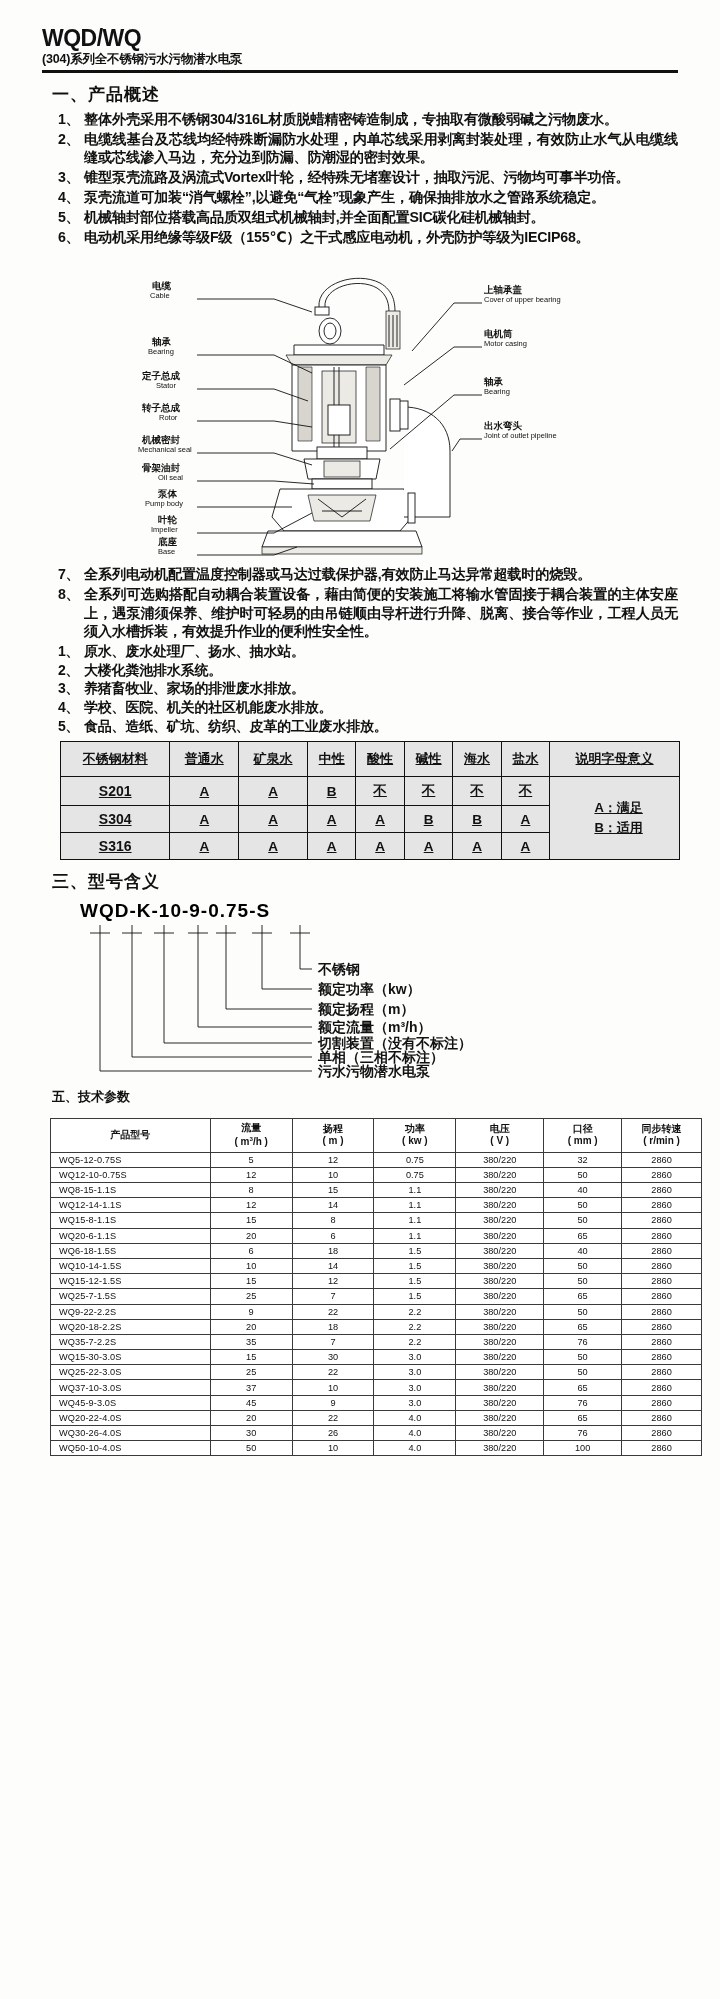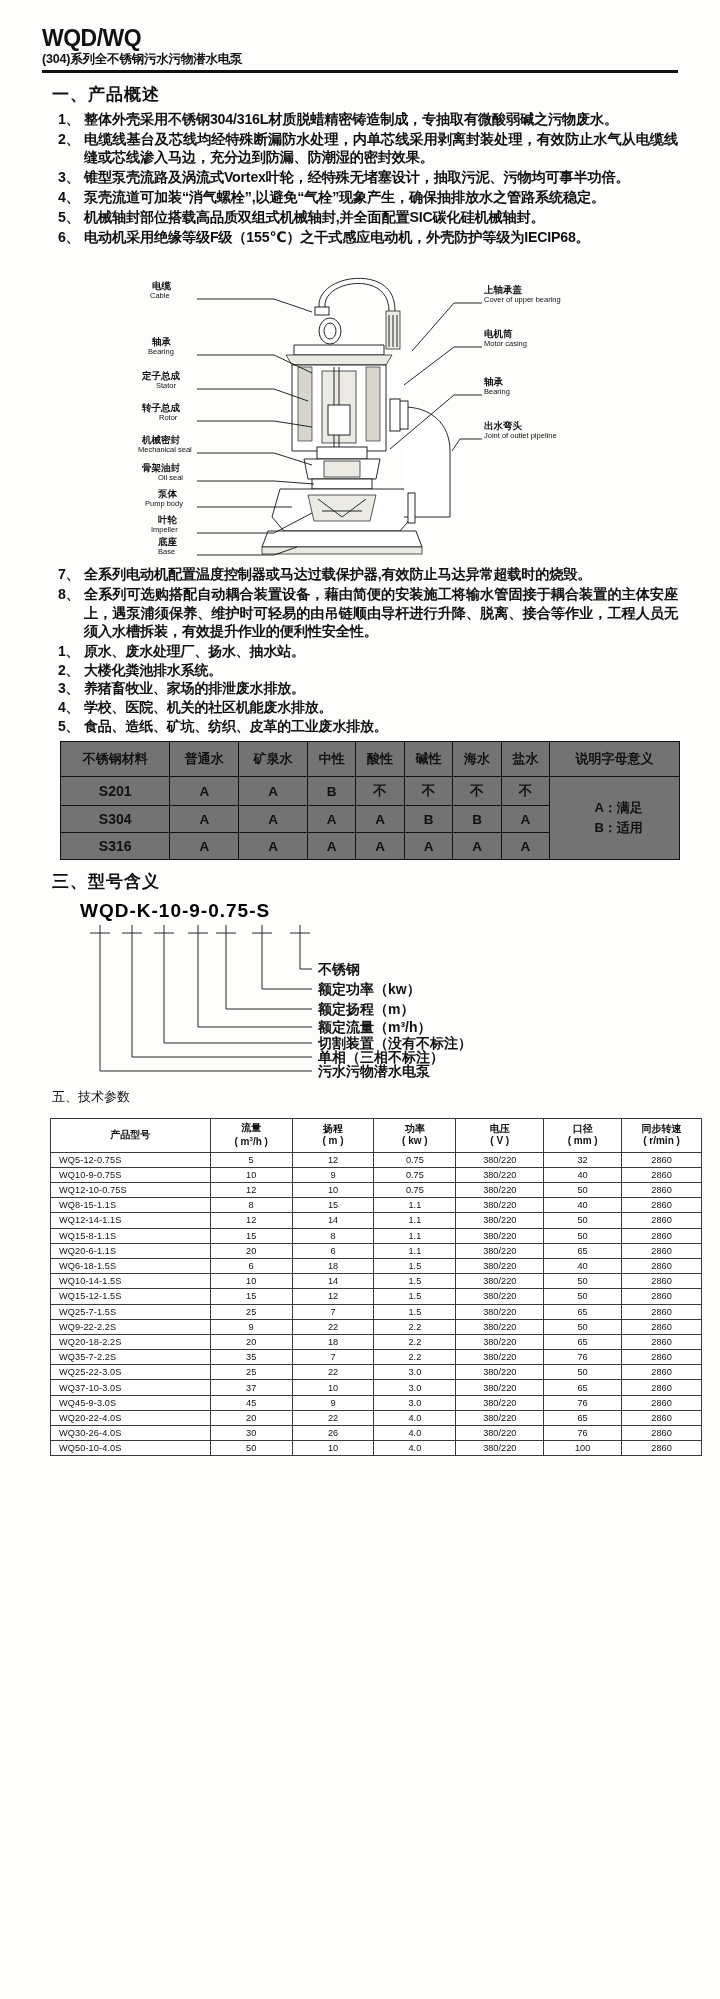--- a/index.html
+++ b/index.html
@@ -15,21 +15,21 @@
   .page { position:relative; width:720px; height:1999px; padding:12px; }
 
   
   .header { padding:14px 0 0 30px; }
   .brand-title { font-size:23px; font-weight:bold; letter-spacing:-.5px; line-height:1.05; }
   .brand-sub { font-size:12.5px; font-weight:bold; margin-top:1px; letter-spacing:-.2px; }
   .rule { height:2.5px; background:#111; margin:2px 30px 0 30px; }
 
   
   .sec-head { font-size:17px; font-weight:bold; margin:10px 0 4px 40px; letter-spacing:1px; }
-  .sec-head-sm { font-size:13px; font-weight:normal; margin:6px 0 12px 40px; }
+  .sec-head-sm { font-size:13px; font-weight:bold; margin:6px 0 12px 40px; }
 
   
   ol.nlist { list-style:none; margin:0; padding:0 30px 0 46px; }
   ol.nlist li {
     display:flex; font-size:14.2px; line-height:1.33;
     margin-bottom:1px; font-weight:bold; letter-spacing:-.2px;
   }
   ol.nlist li .num { flex:0 0 auto; width:26px; }
   ol.nlist li .txt { flex:1 1 auto; text-align:justify; }
   ol.uses li { margin-bottom:0px; font-size:14px; }
@@ -41,21 +41,21 @@
   .lbl-en { font-size:7.5px; fill:#111; font-family:"Liberation Sans",sans-serif; font-weight:normal;}
   .lead { stroke:#111; stroke-width:.9; fill:none; }
   .part { stroke:#111; stroke-width:.9; fill:#fff; }
   .part-l { stroke:#111; stroke-width:.7; fill:#eceae5; }
   .hatch { fill:#d8d5cf; stroke:#111; stroke-width:.6; }
 
   
   .mat-table { border-collapse:collapse; margin:6px 0 0 48px; width:620px; }
   .mat-table td, .mat-table th {
     border:1.3px solid #111; text-align:center; font-size:13.5px; font-weight:bold;
-    padding:5px 2px; background:#737373;
+    padding:5px 2px; background:#e5e5e5;text-decoration:underline;
   }
   .mat-table th { font-size:13px; padding:8px 2px; }
   .mat-table td.rowhdr { font-size:14px; }
   .mat-table td.legend { font-size:13px; text-align:center; padding-left:10px; line-height:1.6; font-weight:bold;}
 
   
   .model-wrap { position:relative; width:720px; height:185px; margin-top:2px; }
   .model-wrap svg { position:absolute; left:0; top:0; }
   .mcode { font-size:19px; font-weight:bold; letter-spacing:1px; font-family:"Liberation Sans",sans-serif; }
   .mlbl { font-size:14px; font-weight:bold; font-family:"Liberation Sans",sans-serif; fill:#111; }
@@ -399,29 +399,20 @@
         <tr>
           <td class="model">WQ5-12-0.75S</td>
           <td>5</td>
           <td>12</td>
           <td>0.75</td>
           <td>380/220</td>
           <td>32</td>
           <td>2860</td>
         </tr>
         <tr>
-          <td class="model">WQ10-9-0.75S</td>
-          <td>10</td>
-          <td>9</td>
-          <td>0.75</td>
-          <td>380/220</td>
-          <td>40</td>
-          <td>2860</td>
-        </tr>
-        <tr>
           <td class="model">WQ12-10-0.75S</td>
           <td>12</td>
           <td>10</td>
           <td>0.75</td>
           <td>380/220</td>
           <td>50</td>
           <td>2860</td>
         </tr>
         <tr>
           <td class="model">WQ8-15-1.1S</td>
@@ -516,20 +507,29 @@
         <tr>
           <td class="model">WQ35-7-2.2S</td>
           <td>35</td>
           <td>7</td>
           <td>2.2</td>
           <td>380/220</td>
           <td>76</td>
           <td>2860</td>
         </tr>
         <tr>
+          <td class="model">WQ15-30-3.0S</td>
+          <td>15</td>
+          <td>30</td>
+          <td>3.0</td>
+          <td>380/220</td>
+          <td>50</td>
+          <td>2860</td>
+        </tr>
+        <tr>
           <td class="model">WQ25-22-3.0S</td>
           <td>25</td>
           <td>22</td>
           <td>3.0</td>
           <td>380/220</td>
           <td>50</td>
           <td>2860</td>
         </tr>
         <tr>
           <td class="model">WQ37-10-3.0S</td>

